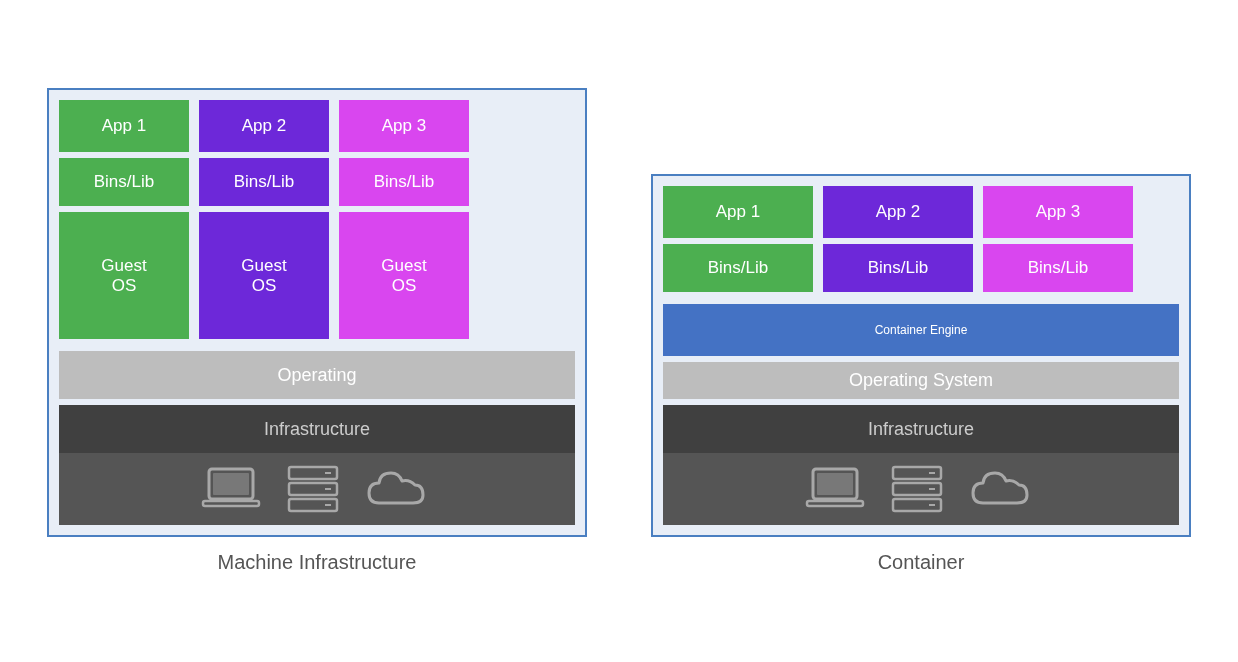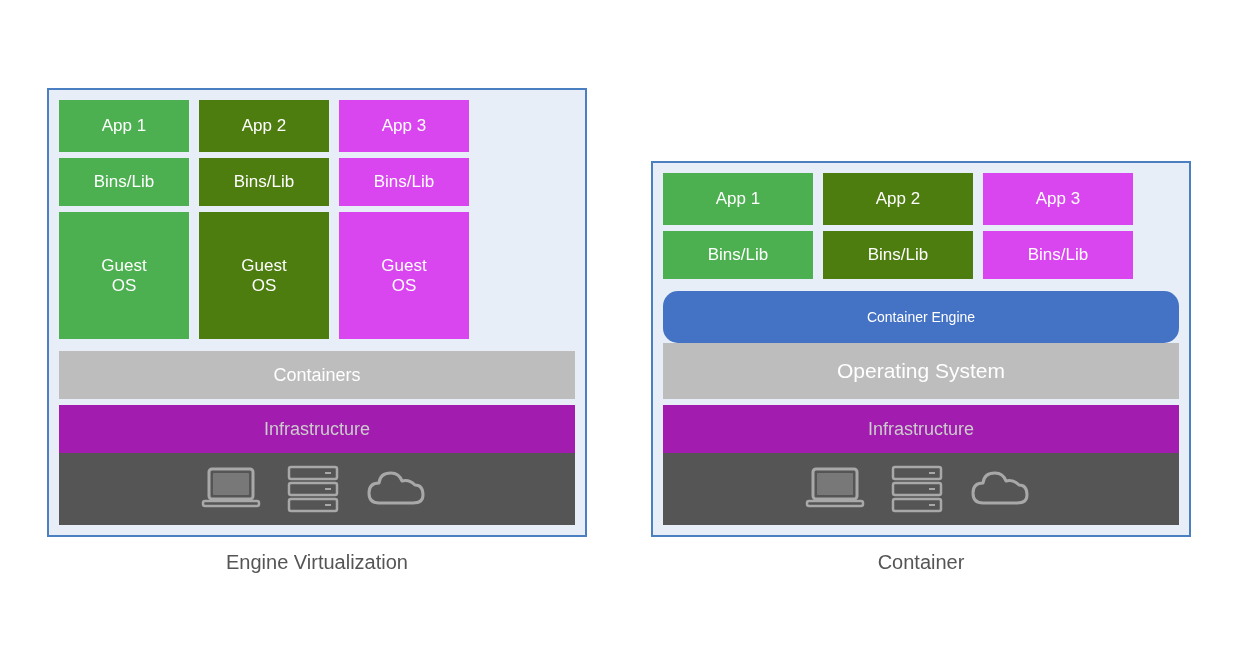--- a/index.html
+++ b/index.html
@@ -56,28 +56,28 @@
       align-items: center;
       justify-content: center;
       color: white;
       font-size: 17px;
       font-weight: 500;
       text-align: center;
     }
     
     .green { background: #4caf50; }
     
-    .orange { background: #4d7c0f; }
+    .orange { background: #6d28d9; }
     
     .red { background: #d946ef; }
     
     .blue-cell { background: #4472c4; }
     
     .gray-light { background: #bdbdbd; }
-    .gray-dark { background: #a21caf; color: #ccc; }
+    .gray-dark { background: #404040; color: #ccc; }
 
     .app-cell { width: 130px; height: 52px; }
     .bins-cell { width: 130px; height: 48px; }
     .guestos-cell { width: 130px; height: 127px; }
 
     .hypervisor-cell {
       width: 100%;
       height: 48px;
       margin-top: 6px;
       font-size: 18px;
@@ -123,28 +123,27 @@
       flex-direction: column;
       gap: 6px;
     }
     .ct-app-cell { width: 150px; height: 52px; }
     .ct-bins-cell { width: 150px; height: 48px; }
 
     .container-engine-cell {
       width: 100%;
       height: 52px;
       margin-top: 6px;
-      font-size: 14px;
-      border-radius: 15px;
+      font-size: 12px;
     }
     .os-cell {
       width: 100%;
-      height: 56px;
-      margin-top: 0;
-      font-size: 21px;
+      height: 37px;
+      margin-top: 6px;
+      font-size: 18px;
     }
     .ct-infra-cell {
       width: 100%;
       height: 48px;
       margin-top: 0px;
       font-size: 18px;
     }
     .ct-infra-wrapper {
       display: flex;
       flex-direction: column;
@@ -181,21 +180,21 @@
         </div>
 
         <div class="vm-app-col">
           <div class="cell app-cell red">App 3</div>
           <div class="cell bins-cell red">Bins/Lib</div>
           <div class="cell guestos-cell red" style="white-space:pre-line;">Guest
 OS</div>
         </div>
       </div>
 
-      <div class="cell hypervisor-cell gray-light">Containers</div>
+      <div class="cell hypervisor-cell gray-light">Operating</div>
 
       <div class="infra-wrapper">
         <div class="cell infra-cell gray-dark" style="margin-top:6px;">Infrastructure</div>
         <div class="infra-icons-row">
 
           <svg class="icon-svg" width="60" height="48" viewBox="0 0 60 48">
             <rect x="8" y="4" width="44" height="30" rx="3" fill="none" stroke="#ccc" stroke-width="3"></rect>
             <rect x="12" y="8" width="36" height="22" rx="1" fill="#888"></rect>
             <rect x="2" y="36" width="56" height="5" rx="2" fill="none" stroke="#ccc" stroke-width="2.5"></rect>
           </svg>
@@ -209,21 +208,21 @@
             <line x1="40" y1="42" x2="46" y2="42" stroke="#ccc" stroke-width="2"></line>
           </svg>
 
           <svg class="icon-svg" width="68" height="48" viewBox="0 0 68 48">
             <path d="M14 38 Q4 38 4 28 Q4 18 14 18 Q15 8 26 8 Q34 8 37 16 Q44 14 50 20 Q58 20 58 30 Q58 38 48 38 Z" fill="none" stroke="#ccc" stroke-width="3" stroke-linejoin="round"></path>
           </svg>
         </div>
       </div>
 
     </div>
-    <div class="column-label">Engine Virtualization</div>
+    <div class="column-label">Machine Infrastructure</div>
   </div>
 
   <div class="column">
     <div class="ct-box">
 
       <div class="ct-apps-row">
 
         <div class="ct-app-col">
           <div class="cell ct-app-cell green">App 1</div>
           <div class="cell ct-bins-cell green">Bins/Lib</div>

